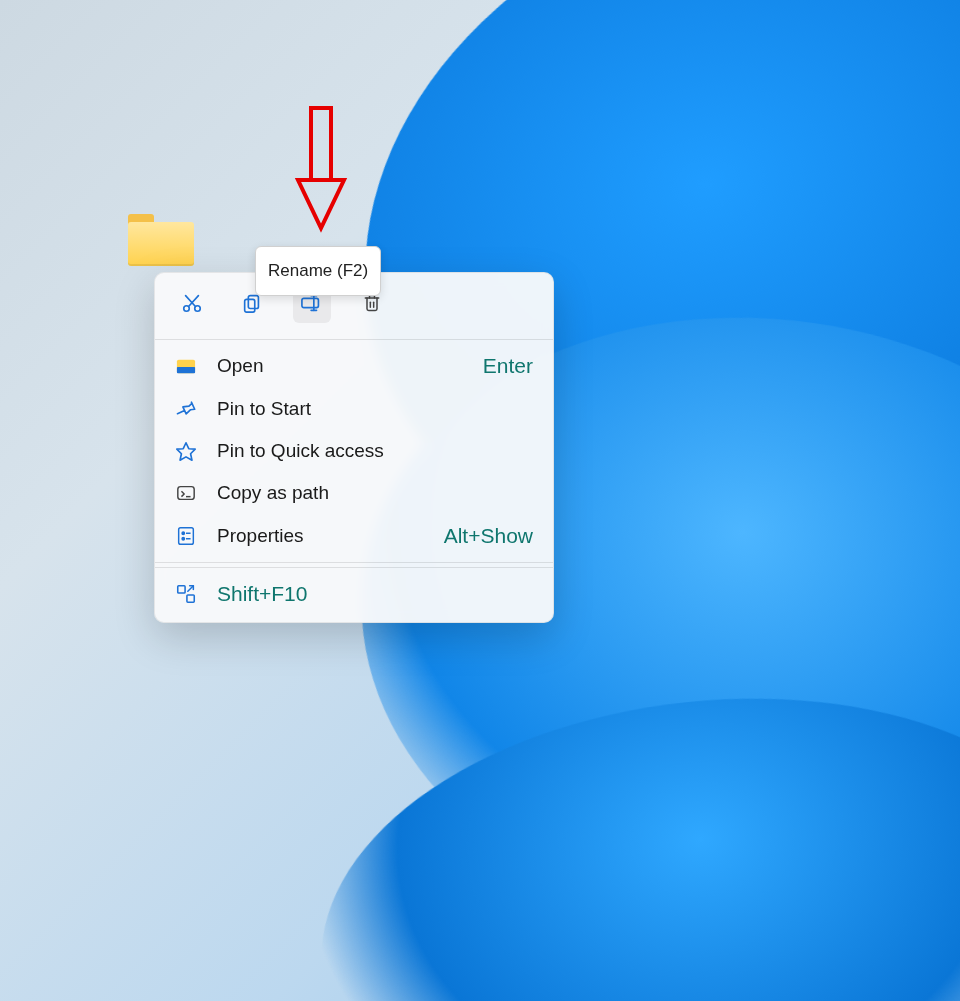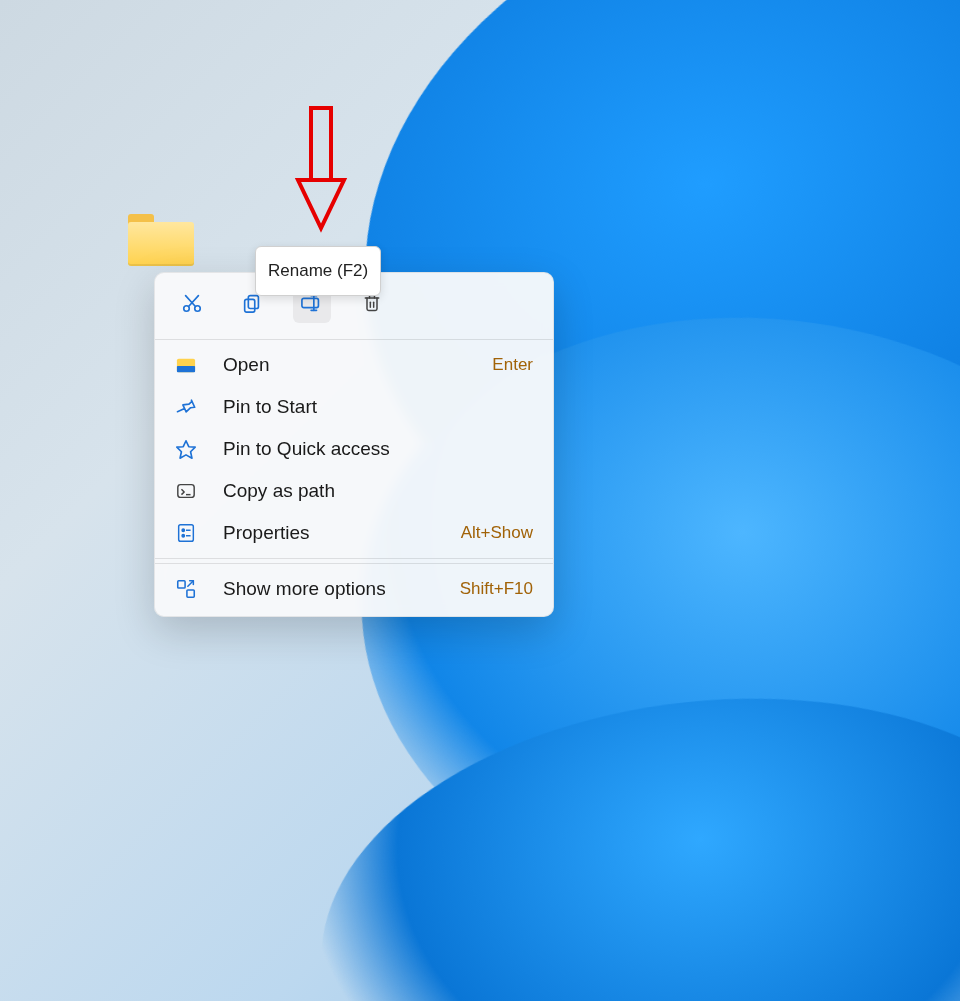--- a/index.html
+++ b/index.html
@@ -106,38 +106,38 @@
 }
 .sep {
   height: 1px;
   background: rgba(0,0,0,0.10);
   margin: 4px 0;
 }
 .item {
   display: flex;
   align-items: center;
   padding: 10px 20px;
-  gap: 26px;
+  gap: 20px;
   font-size: 19px;
   color: #1a1a1a;
 }
 .item .iconbox {
   width: 22px;
   height: 22px;
   display: flex;
   align-items: center;
   justify-content: center;
   flex-shrink: 0;
 }
 .item .label {
   flex: 1;
 }
 .item .hint {
-  color: #a16207;
-  font-size: 17px;
+  color: #0f766e;
+  font-size: 21px;
 }
 
 
 .tooltip {
   position: absolute;
   left: 255px;
   top: 246px;
   background: #fff;
   border: 1px solid #d0d0d0;
   border-radius: 6px;
@@ -276,21 +276,20 @@
 
   <div class="item">
     <span class="iconbox">
       <svg width="22" height="22" viewBox="0 0 24 24" fill="none" stroke="#1e72d6" stroke-width="1.7" stroke-linecap="round" stroke-linejoin="round">
         <rect x="3" y="3" width="8" height="8" rx="1"></rect>
         <rect x="13" y="13" width="8" height="8" rx="1"></rect>
         <polyline points="14 9 20 3"></polyline>
         <polyline points="16 3 20 3 20 7"></polyline>
       </svg>
     </span>
-    <span class="label">Show more options</span>
     <span class="hint">Shift+F10</span>
   </div>
 
 </div>
 
 <div class="tooltip">
   <span>Rename (F2)</span>
 </div>
 
 <div class="arrow">

